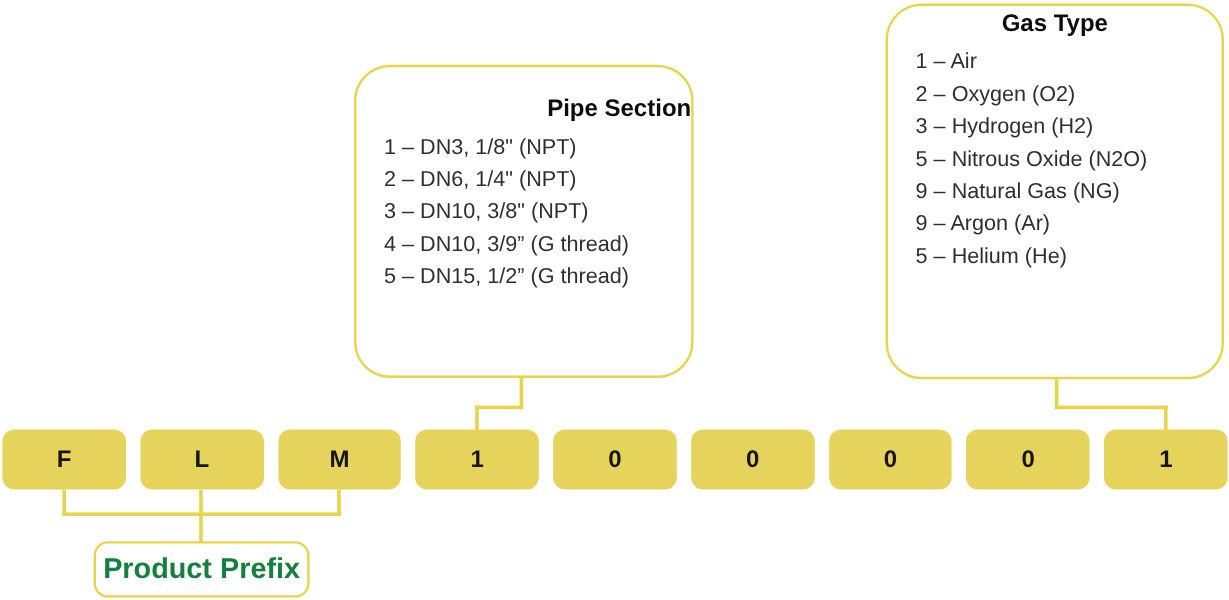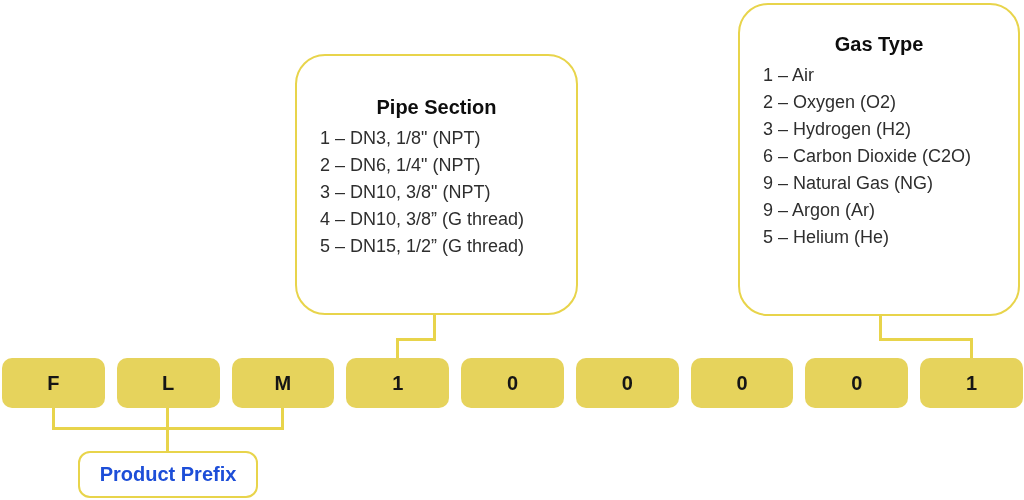--- a/index.html
+++ b/index.html
@@ -26,22 +26,22 @@
   }
   .callout.pipe { left: 295px; top: 54px;  width: 283px; height: 261px; }
   .callout.gas  { left: 738px; top: 3px;   width: 282px; height: 313px; }
 
   .callout-title {
     text-align: center;
     font-weight: 700;
     font-size: 20px;
     color: #0d0d0d;
   }
-  .pipe .callout-title { margin-top: 40px; }
-  .gas  .callout-title { margin-top: 28px; }
+  .pipe .callout-title { margin-top: 24px; text-align: right; }
+  .gas  .callout-title { margin-top: 4px; }
 
   .callout-list {
     list-style: none;
     margin: 6px 0 0 0;
     padding: 0 0 0 23px;
     font-size: 18px;
     line-height: 27px;
     color: #2e2e2e;
     white-space: nowrap;
   }
@@ -92,47 +92,47 @@
     width: 180px;
     height: 47px;
     box-sizing: border-box;
     background: #ffffff;
     border: 2px solid var(--yellow-line, #e8d44b);
     border-radius: 12px;
     display: flex;
     align-items: center;
     justify-content: center;
     font-weight: 700;
-    font-size: 20px;
-    color: #1d4ed8;
+    font-size: 24px;
+    color: #15803d;
   }
 </style>
 </head>
 <body>
 
 <div id="canvas">
 
   <div class="callout pipe">
     <div class="callout-title">Pipe Section</div>
     <ul class="callout-list">
       <li>1 – DN3, 1/8" (NPT)</li>
       <li>2 – DN6, 1/4" (NPT)</li>
       <li>3 – DN10, 3/8" (NPT)</li>
-      <li>4 – DN10, 3/8” (G thread)</li>
+      <li>4 – DN10, 3/9” (G thread)</li>
       <li>5 – DN15, 1/2” (G thread)</li>
     </ul>
   </div>
 
   <div class="callout gas">
     <div class="callout-title">Gas Type</div>
     <ul class="callout-list">
       <li>1 – Air</li>
       <li>2 – Oxygen (O2)</li>
       <li>3 – Hydrogen (H2)</li>
-      <li>6 – Carbon Dioxide (C2O)</li>
+      <li>5 – Nitrous Oxide (N2O)</li>
       <li>9 – Natural Gas (NG)</li>
       <li>9 – Argon (Ar)</li>
       <li>5 – Helium (He)</li>
     </ul>
   </div>
 
   <div class="line pipe-v1"></div>
   <div class="line pipe-h"></div>
   <div class="line pipe-v2"></div>
 

